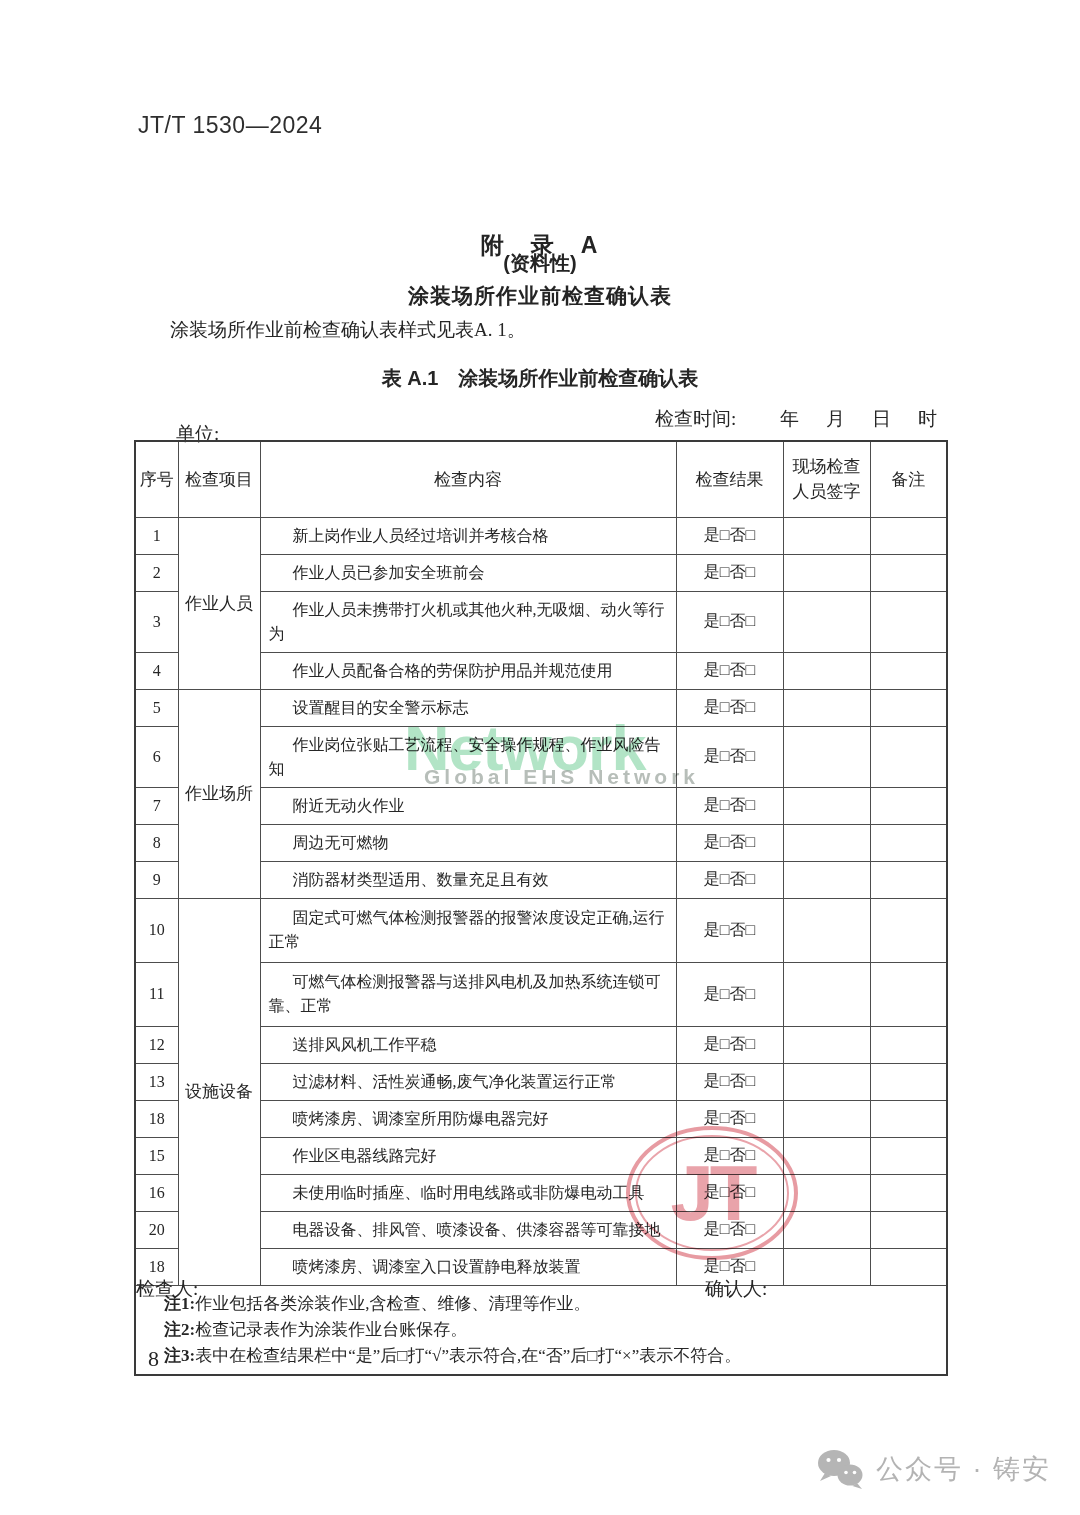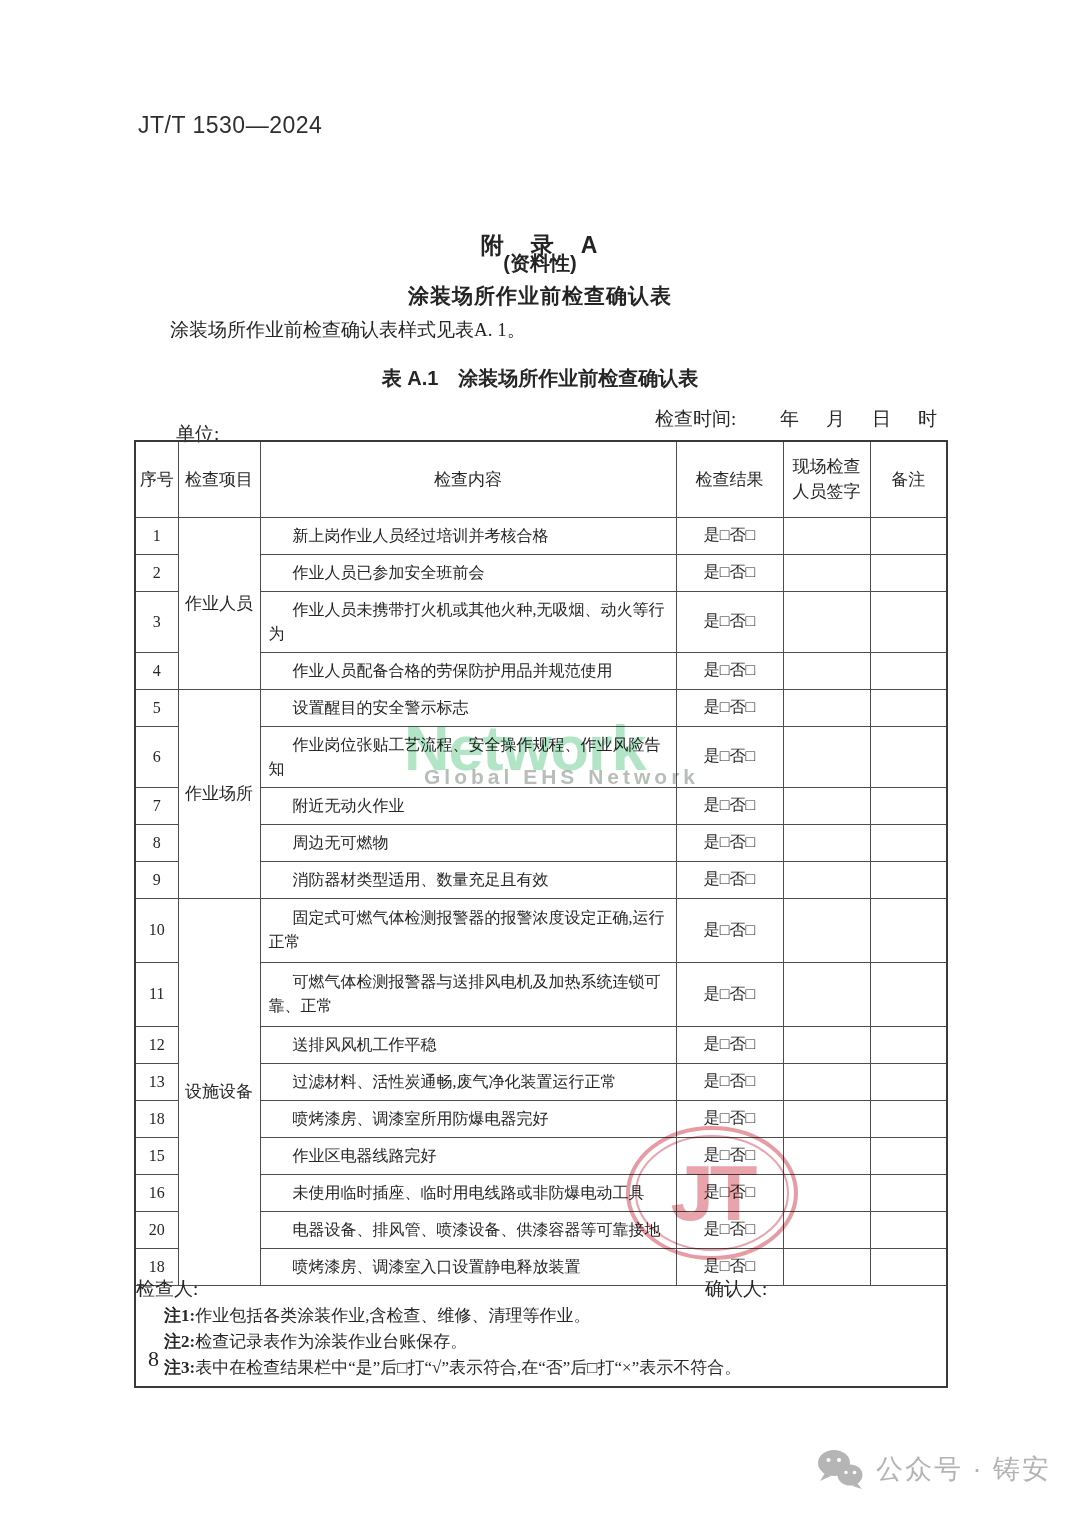--- a/index.html
+++ b/index.html
@@ -40,21 +40,21 @@
   table.check th { font-weight:normal; text-align:center; font-size:17px; line-height:1.5; }
   tr.hdr { height:76px; }
   tr.h35 { height:35px; }
   tr.h64 { height:64px; }
   tr.h31 { height:31px; }
   td.no  { text-align:center; font-size:16px; }
   td.cat { text-align:center; font-size:17px; }
   td.content { text-align:left; padding:6px 8px; text-indent:1.5em; line-height:1.5; }
   td.result  { text-align:center; }
   .prewrap { white-space:pre-line; }
-  td.notes-cell { height:84px; padding:17px 10px 5px 28px; vertical-align:middle; }
+  td.notes-cell { height:84px; padding:5px 10px 5px 28px; vertical-align:middle; }
   .note-line  { font-size:17px; line-height:26px; }
   .note-label { font-weight:bold; }
 
   .sign-inspector { position:absolute; left:136px; top:1276px; font-size:19px; }
   .sign-confirmer { position:absolute; left:705px; top:1276px; font-size:19px; }
   .pageno { position:absolute; left:148px; top:1346px; font-size:22px; }
 
   .wm1 {
     position:absolute; left:404px; top:712px;
     font-family:"Liberation Sans", sans-serif; font-weight:bold;

